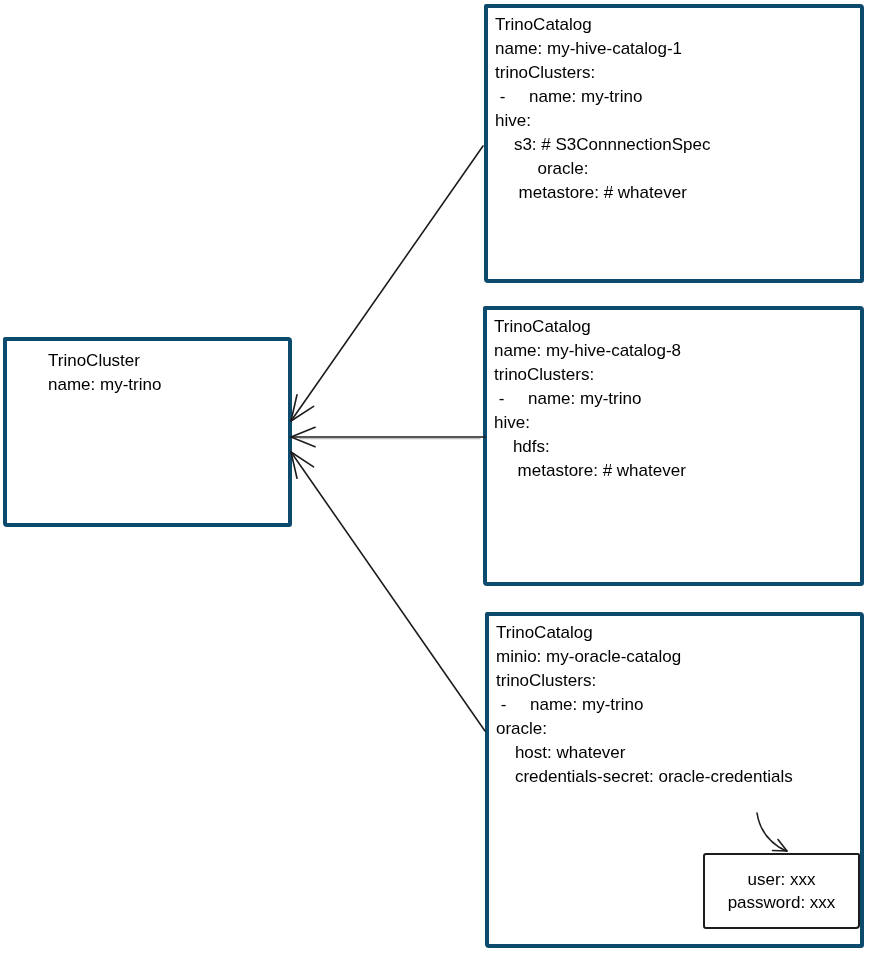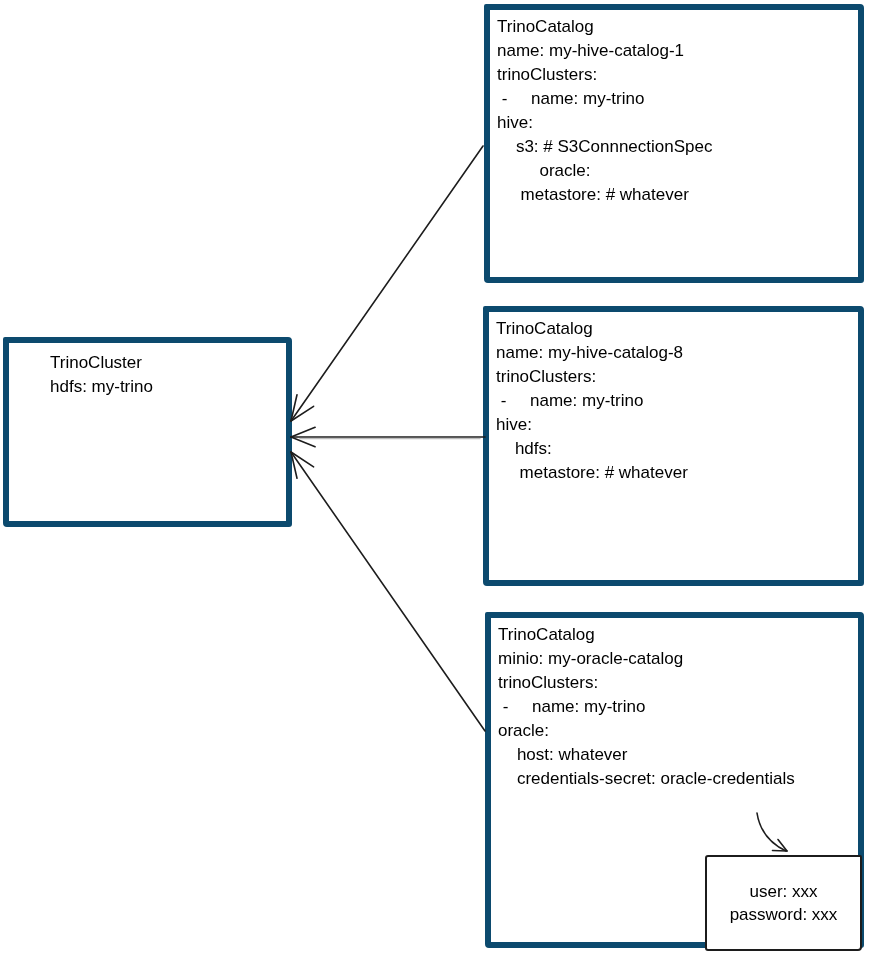--- a/index.html
+++ b/index.html
@@ -14,21 +14,21 @@
     height: 954px;
     background: #ffffff;
     font-family: "Liberation Sans", sans-serif;
     color: #000000;
     overflow: hidden;
   }
   .box {
     position: absolute;
     box-sizing: border-box;
     background: #ffffff;
-    border: 6px solid #0c4a6e;
+    border: 4px solid #0c4a6e;
     border-radius: 2px 4px 3px 4px;
     z-index: 1;
   }
   .yaml {
     padding: 5px 7px;
     font-size: 17px;
     line-height: 24px;
   }
   .ln {
     white-space: pre;
@@ -103,21 +103,21 @@
     <g>
       <path d="M 757 813 Q 761 839 786 851"></path>
       <line x1="787" y1="851" x2="778" y2="839.5"></line>
       <line x1="787" y1="851" x2="772.5" y2="850.5"></line>
     </g>
   </svg>
 
   <div class="box" style="left:3px; top:337px; width:289px; height:190px;">
     <div class="cluster-pad">
       <div class="ln">TrinoCluster</div>
-      <div class="ln">hdfs: my-trino</div>
+      <div class="ln">name: my-trino</div>
     </div>
   </div>
 
   <div class="box" style="left:484px; top:4px; width:380px; height:279px;">
     <div class="yaml">
       <div class="ln">TrinoCatalog</div>
       <div class="ln">name: my-hive-catalog-1</div>
       <div class="ln">trinoClusters:</div>
       <div class="ln"> -     name: my-trino</div>
       <div class="ln">hive:</div>
@@ -143,19 +143,19 @@
     <div class="yaml">
       <div class="ln">TrinoCatalog</div>
       <div class="ln">minio: my-oracle-catalog</div>
       <div class="ln">trinoClusters:</div>
       <div class="ln"> -     name: my-trino</div>
       <div class="ln">oracle:</div>
       <div class="ln">    host: whatever</div>
       <div class="ln">    credentials-secret: oracle-credentials</div>
     </div>
 
-    <div class="secret-box" style="left:214px; top:237px; width:157px; height:96px;">
+    <div class="secret-box" style="left:214px; top:237px; width:157px; height:76px;">
       <div class="ln">user: xxx</div>
       <div class="ln">password: xxx</div>
     </div>
   </div>
 
 </div>
 
 </body></html>

